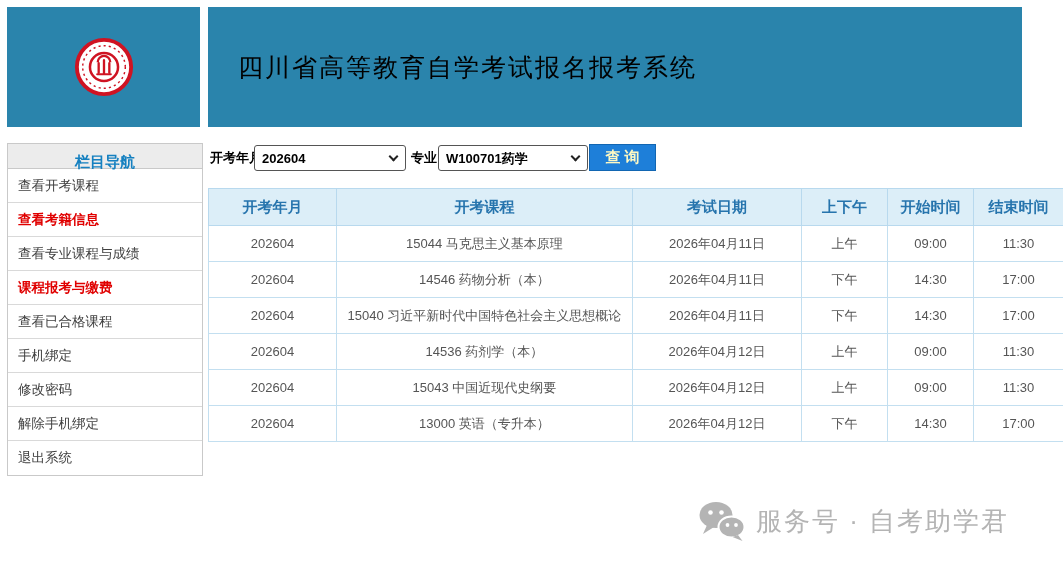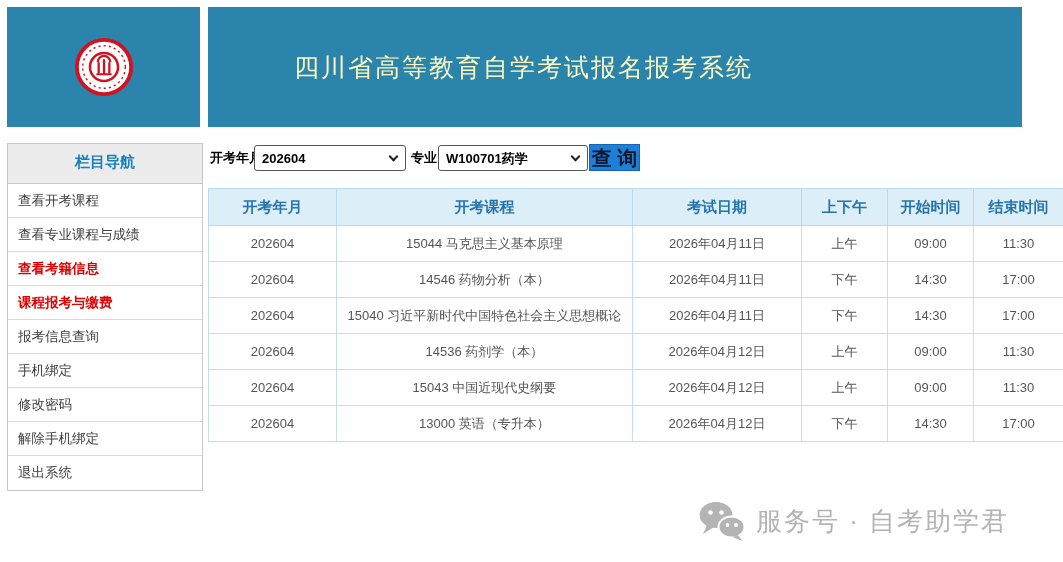--- a/index.html
+++ b/index.html
@@ -10,31 +10,31 @@
   
   .hdr-left {
     position:absolute; left:7px; top:7px; width:193px; height:120px;
     background:#2a84ac; display:flex; align-items:center; justify-content:center;
   }
   .hdr-right {
     position:absolute; left:208px; top:7px; width:814px; height:120px;
     background:#2a84ac; display:flex; align-items:center;
   }
   .hdr-title {
-    color:#fef9c3; font-size:25px; font-weight:500; letter-spacing:2px;
-    padding-left:86px; white-space:nowrap;
+    color:#000000; font-size:25px; font-weight:500; letter-spacing:2px;
+    padding-left:30px; white-space:nowrap;
   }
 
   
   .sidebar {
     position:absolute; left:7px; top:143px; width:196px;
     border:1px solid #c9c9c9; background:#fff;
   }
   .sb-title {
-    height:40px; line-height:35px; text-align:center; background:#ececec;
+    height:25px; line-height:35px; text-align:center; background:#ececec;
     color:#1580c0; font-weight:bold; font-size:15px; border-bottom:1px solid #c9c9c9;
   }
   .sb-item {
     height:34px; line-height:34px; padding-left:10px; font-size:13.5px;
     color:#404040; border-bottom:1px solid #d9d9d9; cursor:pointer; background:#fff;
     white-space:nowrap;
   }
   .sb-item:last-child { border-bottom:none; }
   .sb-item.hot { color:#e00000; font-weight:bold; }
 
@@ -53,23 +53,23 @@
     width:100%; height:26px; border:1px solid #555; border-radius:3px;
     background:#fff; font-family:inherit; font-size:13px; font-weight:600;
     color:#000; padding:0 20px 0 7px; appearance:none; -webkit-appearance:none;
   }
   .chev {
     position:absolute; right:9px; top:8px; width:7px; height:7px;
     border-right:2px solid #222; border-bottom:2px solid #222;
     transform:rotate(45deg); pointer-events:none;
   }
   .search-btn {
-    position:absolute; left:381px; top:0; width:51px; height:27px;
-    background:#1e7fd9; border:1px solid #1266b2; color:#0f172a;
-    font-family:inherit; font-size:20px; font-weight:bold; cursor:pointer;
+    position:absolute; left:381px; top:0; width:67px; height:27px;
+    background:#1e7fd9; border:1px solid #1266b2; color:#fef9c3;
+    font-family:inherit; font-size:15px; font-weight:bold; cursor:pointer;
     white-space:nowrap; padding:0;
   }
 
   
   table.grid {
     position:absolute; left:208px; top:188px; width:855px;
     border-collapse:collapse; table-layout:fixed;
   }
   table.grid th {
     height:37px; background:#dceef8; color:#2674ad; font-size:15px; font-weight:bold;
@@ -104,24 +104,24 @@
     </svg>
   </div>
   <div class="hdr-right">
     <div class="hdr-title">四川省高等教育自学考试报名报考系统</div>
   </div>
 
   <div class="sidebar">
     <div class="sb-title">栏目导航</div>
     <div id="sb-list">
         <div class="sb-item">查看开考课程</div>
+        <div class="sb-item hot">查看考籍信息</div>
         <div class="sb-item">查看专业课程与成绩</div>
-        <div class="sb-item hot">查看考籍信息</div>
         <div class="sb-item hot">课程报考与缴费</div>
-        <div class="sb-item">报考信息查询</div>
+        <div class="sb-item">查看已合格课程</div>
         <div class="sb-item">手机绑定</div>
         <div class="sb-item">修改密码</div>
         <div class="sb-item">解除手机绑定</div>
         <div class="sb-item">退出系统</div>
       </div>
   </div>
 
   <div class="filters">
     <span class="flabel year">开考年月</span>
     <span class="selwrap year">

